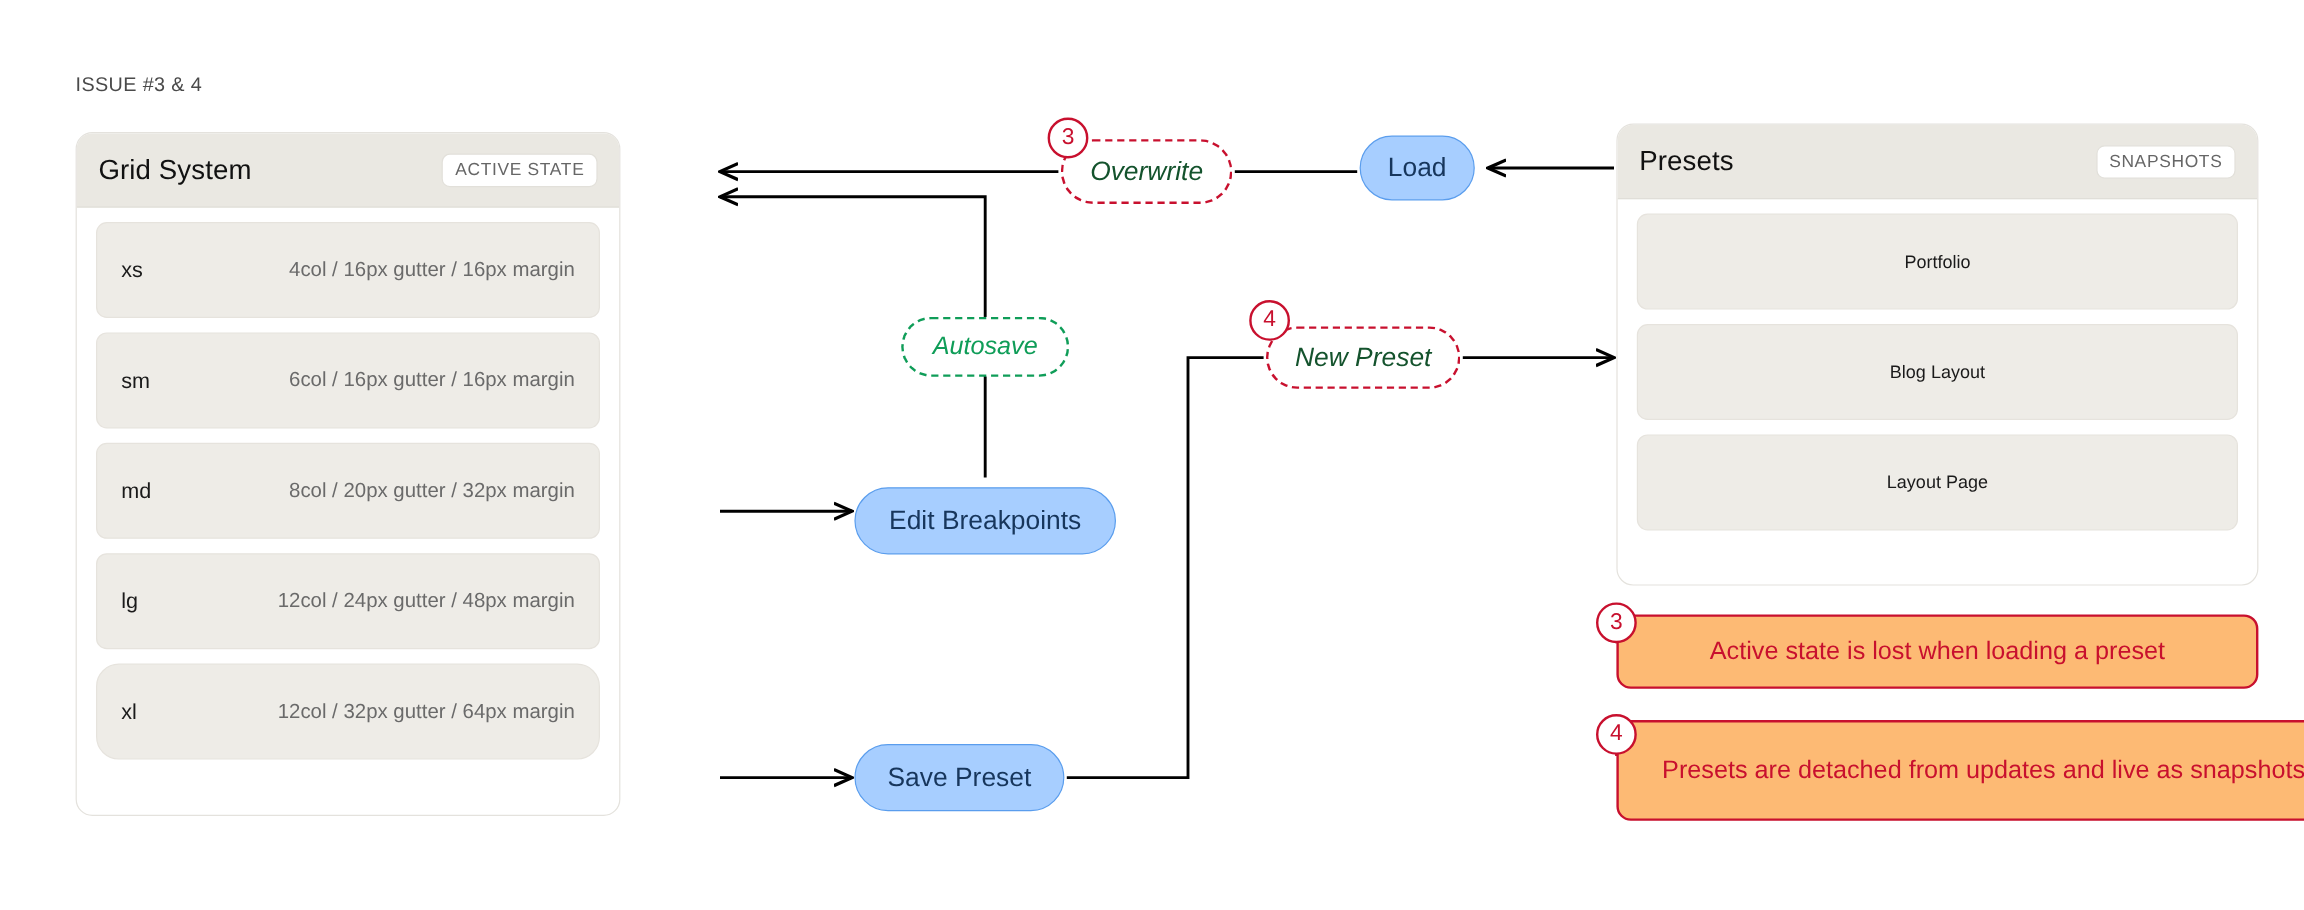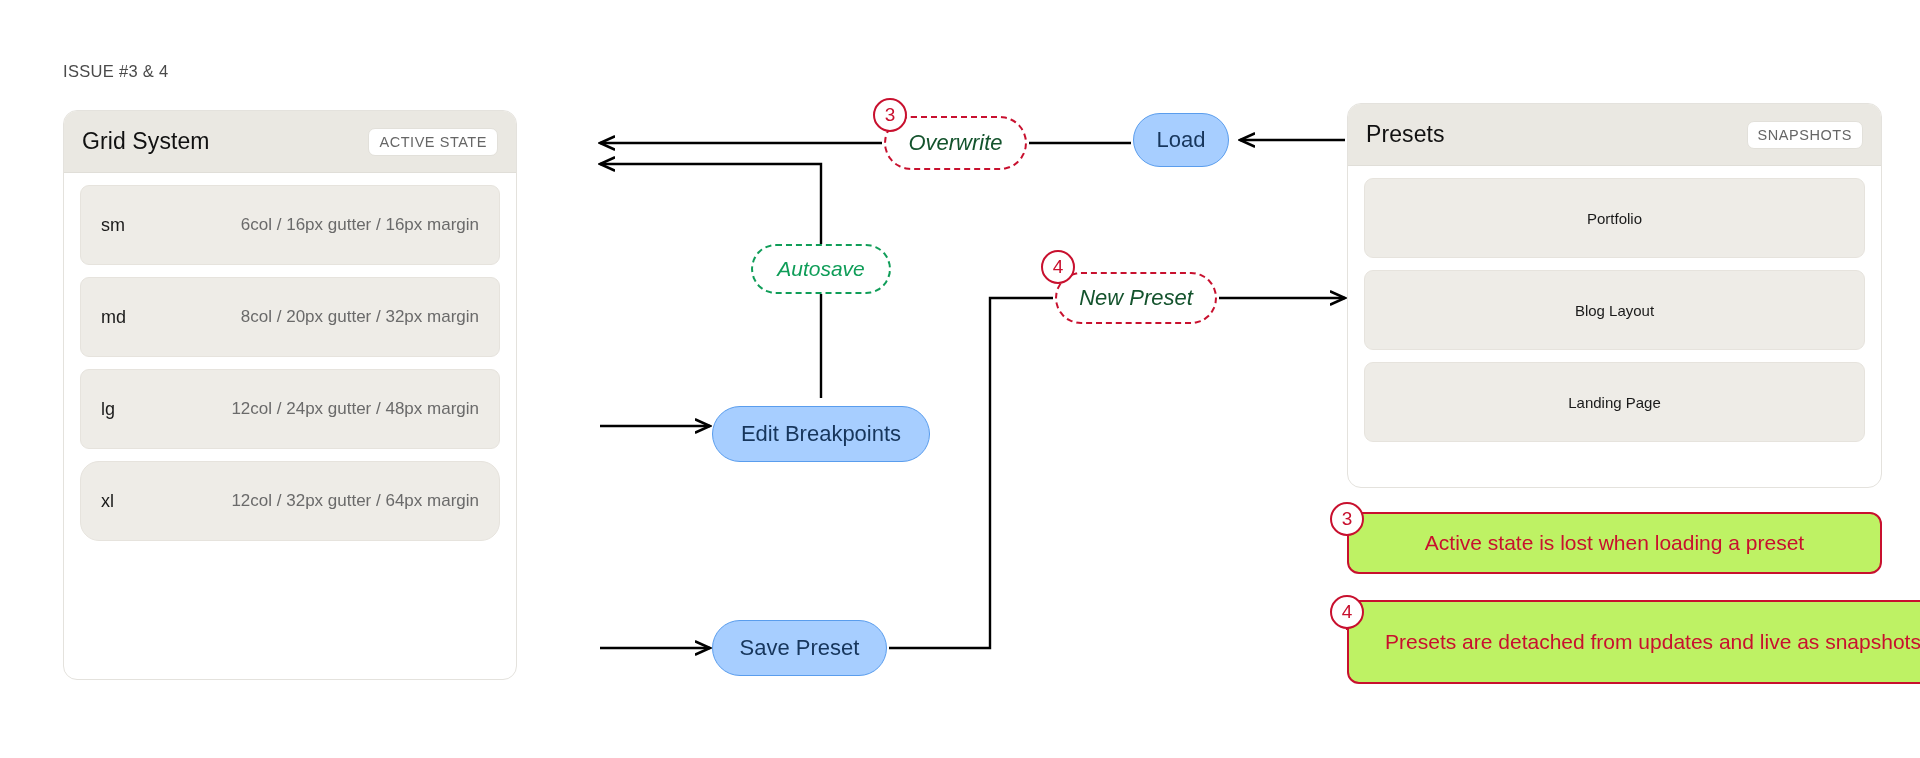--- a/index.html
+++ b/index.html
@@ -158,21 +158,21 @@
   }
   .pill-red {
     border: 2px dashed #c8102e;
     color: #14532d;
   }
   .pill-green {
     border: 2px dashed #0f9d58;
     color: #0f9d58;
   }
   #pill-overwrite  { left: 884px; top: 116px; width: 143px; height: 54px; font-size: 22px; }
-  #pill-autosave   { left: 751px; top: 244px; width: 140px; height: 50px; font-size: 21px; }
+  #pill-autosave   { left: 751px; top: 264px; width: 140px; height: 50px; font-size: 21px; }
   #pill-new-preset { left: 1055px; top: 272px; width: 162px; height: 52px; font-size: 22px; }
 
   
   .badge {
     position: absolute;
     width: 34px;
     height: 34px;
     border-radius: 50%;
     border: 2px solid #c8102e;
     background: #ffffff;
@@ -187,21 +187,21 @@
   #badge-3-flow { left: 873px;  top: 98px;  }
   #badge-4-flow { left: 1041px; top: 250px; }
   #badge-3-note { left: 1330px; top: 502px; }
   #badge-4-note { left: 1330px; top: 595px; }
 
   
   .note-red {
     position: absolute;
     border: 2px solid #c8102e;
     border-radius: 12px;
-    background: #bef264;
+    background: #fdba74;
     color: #c8102e;
     display: flex;
     align-items: center;
     justify-content: center;
     text-align: center;
     box-sizing: border-box;
     font-size: 21px;
     line-height: 1.33;
     padding: 12px 18px;
   }
@@ -242,20 +242,24 @@
 </svg>
 
 <div class="issue-caption">ISSUE #3 &amp; 4</div>
 
 <div class="card" id="grid-card">
   <div class="card-header">
     <span class="card-title">Grid System</span>
     <span class="card-chip">ACTIVE STATE</span>
   </div>
   <div class="card-body">
+    <div class="bp-row">
+      <span class="bp-key">xs</span>
+      <span class="bp-val">4col / 16px gutter / 16px margin</span>
+    </div>
     <div class="bp-row">
       <span class="bp-key">sm</span>
       <span class="bp-val">6col / 16px gutter / 16px margin</span>
     </div>
     <div class="bp-row">
       <span class="bp-key">md</span>
       <span class="bp-val">8col / 20px gutter / 32px margin</span>
     </div>
     <div class="bp-row">
       <span class="bp-key">lg</span>
@@ -274,21 +278,21 @@
     <span class="card-chip">SNAPSHOTS</span>
   </div>
   <div class="card-body">
     <div class="preset-row">
       <span class="preset-label">Portfolio</span>
     </div>
     <div class="preset-row">
       <span class="preset-label">Blog Layout</span>
     </div>
     <div class="preset-row">
-      <span class="preset-label">Landing Page</span>
+      <span class="preset-label">Layout Page</span>
     </div>
   </div>
 </div>
 
 <div class="node-blue" id="node-load">Load</div>
 <div class="node-blue" id="node-edit-bp">Edit Breakpoints</div>
 <div class="node-blue" id="node-save-preset">Save Preset</div>
 
 <div class="pill-dashed pill-red" id="pill-overwrite">Overwrite</div>
 <div class="pill-dashed pill-green" id="pill-autosave">Autosave</div>

